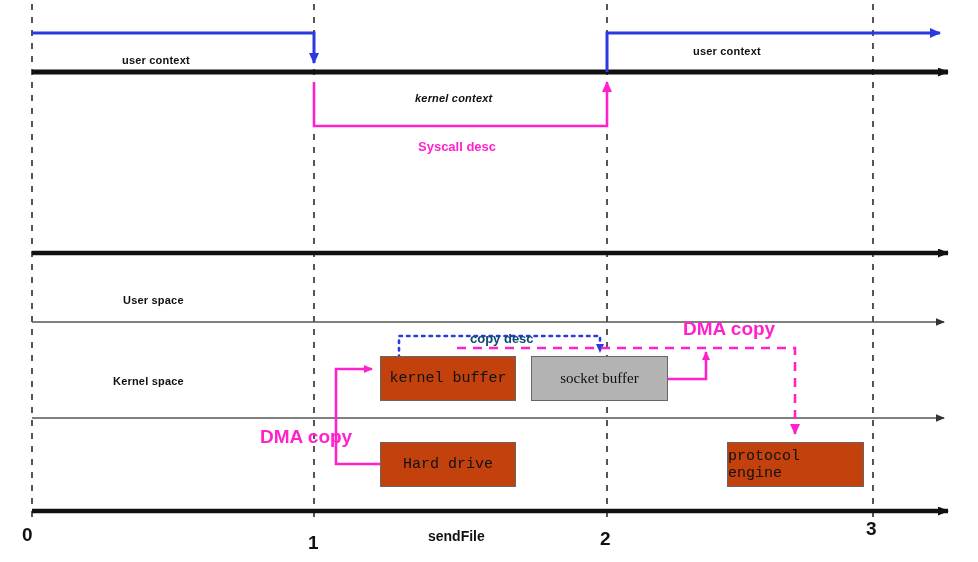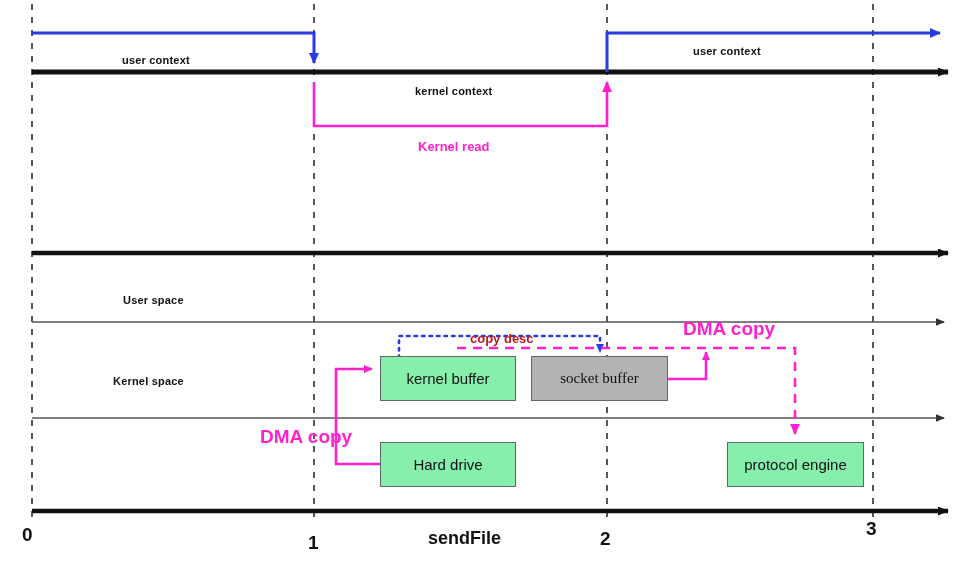--- a/index.html
+++ b/index.html
@@ -24,35 +24,35 @@
   }
   .lbl {
     position: absolute;
     white-space: nowrap;
     color: #111111;
     font-family: "Liberation Sans", sans-serif;
   }
   .lbl-sm   { font-size: 11px; font-weight: bold; letter-spacing: .2px; }
   .lbl-mag  { color: #ff22cc; font-size: 13px; font-weight: bold; }
   .lbl-magb { color: #ff22cc; font-size: 19px; font-weight: bold; }
-  .lbl-blue { color: #b91c1c; font-size: 13px; font-weight: bold; }
+  .lbl-blue { color: #0c4a6e; font-size: 13px; font-weight: bold; }
   .lbl-axis { font-size: 19px; font-weight: bold; color: #111111; }
-  .lbl-title{ font-size: 18px; font-weight: bold; color: #111111; }
+  .lbl-title{ font-size: 14px; font-weight: bold; color: #111111; }
   .box {
     position: absolute;
     box-sizing: border-box;
     border: 1.6px solid #666666;
     display: flex;
     align-items: center;
     justify-content: center;
     font-size: 15px;
     color: #111111;
     font-family: "Liberation Sans", sans-serif;
   }
-  .box-green { background: #86efac; }
+  .box-green { background: #c2410c; font-family: Liberation Mono, monospace; }
   .box-gray  { background: #b3b3b3; }
 </style>
 </head>
 <body>
 
 <div id="stage">
 
   <svg width="978" height="562">
     <defs>
       <marker id="ah-black" markerWidth="11" markerHeight="9" refX="10" refY="4.5" orient="auto" markerUnits="userSpaceOnUse">
@@ -103,23 +103,23 @@
     <path d="M515,464 L336,464 L336,369 L372,369" fill="none" stroke="#ff22cc" stroke-width="2.6" marker-end="url(#ah-mag-sm)"></path>
 
     <path d="M399,358 L399,336 L600,336 L600,352" fill="none" stroke="#2b39e0" stroke-width="2.6" stroke-dasharray="2.5,5" stroke-linecap="round" marker-end="url(#ah-blue-sm)"></path>
 
     <path d="M668,379 L706,379 L706,352" fill="none" stroke="#ff22cc" stroke-width="2.6" marker-end="url(#ah-mag-sm)"></path>
     <path d="M457,348 L795,348 L795,434" fill="none" stroke="#ff22cc" stroke-width="2.6" stroke-dasharray="9,7" marker-end="url(#ah-mag)"></path>
   </svg>
 
   <div class="lbl lbl-sm" style="left:122px; top:54px;">user context</div>
 
-  <div class="lbl lbl-sm" style="left:415px; top:85px;">kernel context</div>
+  <div class="lbl lbl-sm" style="left:415px; top:92px;font-style:italic;">kernel context</div>
 
-  <div class="lbl lbl-mag" style="left:418px; top:139px;">Kernel read</div>
+  <div class="lbl lbl-mag" style="left:418px; top:139px;">Syscall desc</div>
 
   <div class="lbl lbl-sm" style="left:693px; top:45px;">user context</div>
 
   <div class="lbl lbl-sm" style="left:123px; top:294px;">User space</div>
 
   <div class="lbl lbl-sm" style="left:113px; top:375px;">Kernel  space</div>
 
   <div class="lbl lbl-blue" style="left:470px; top:331px;">copy desc</div>
 
   <div class="lbl lbl-magb" style="left:683px; top:318px;">DMA copy</div>

